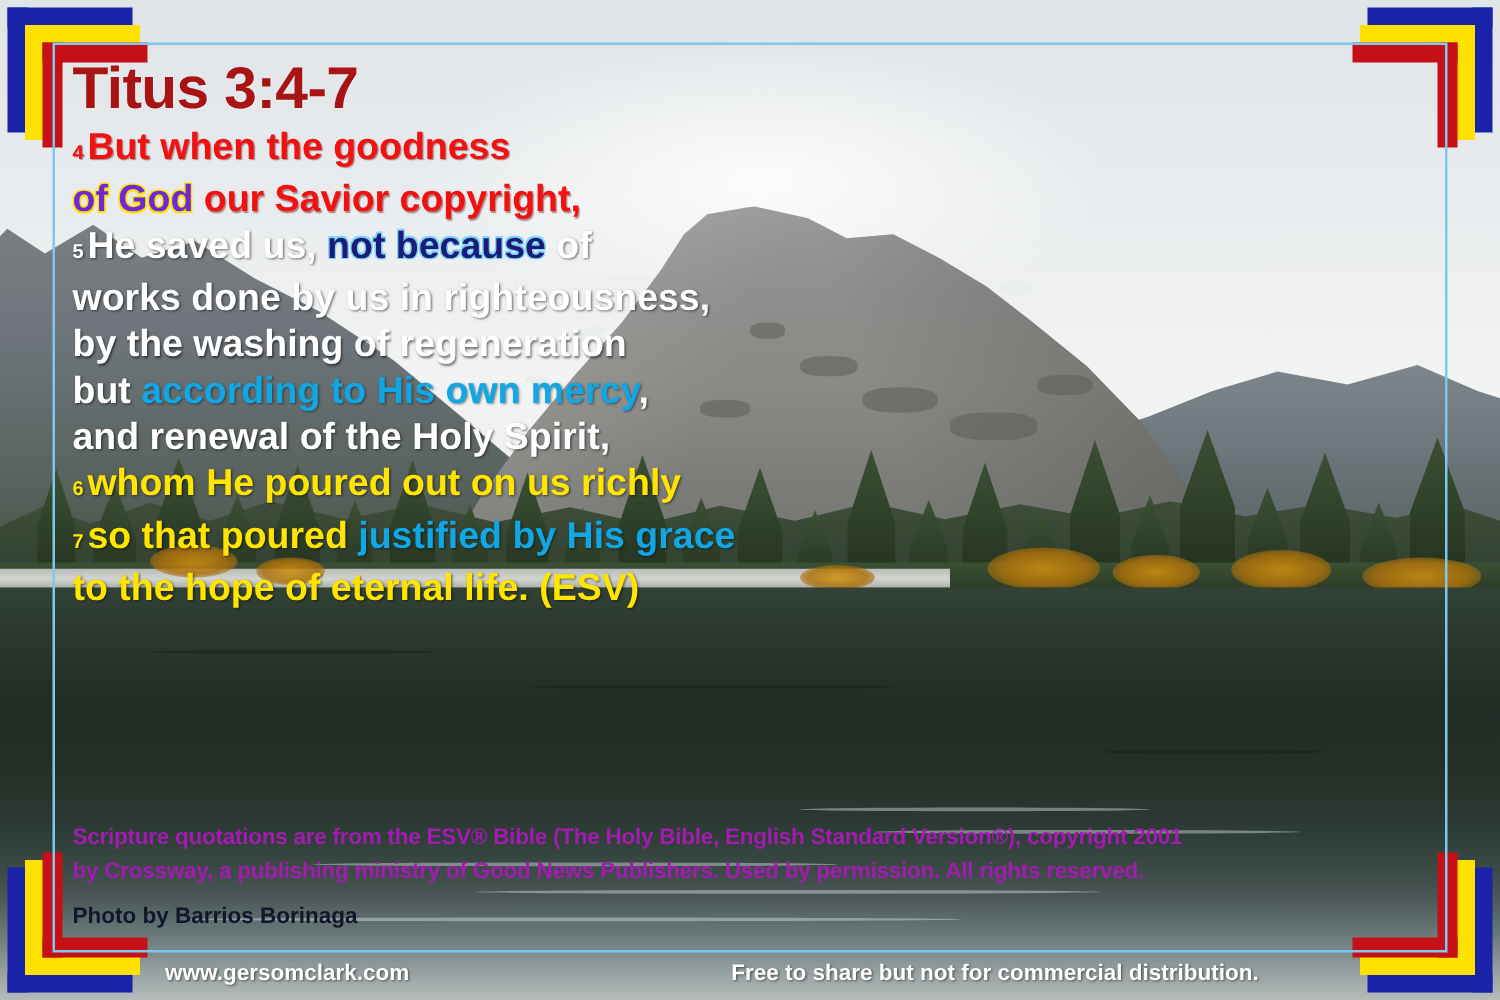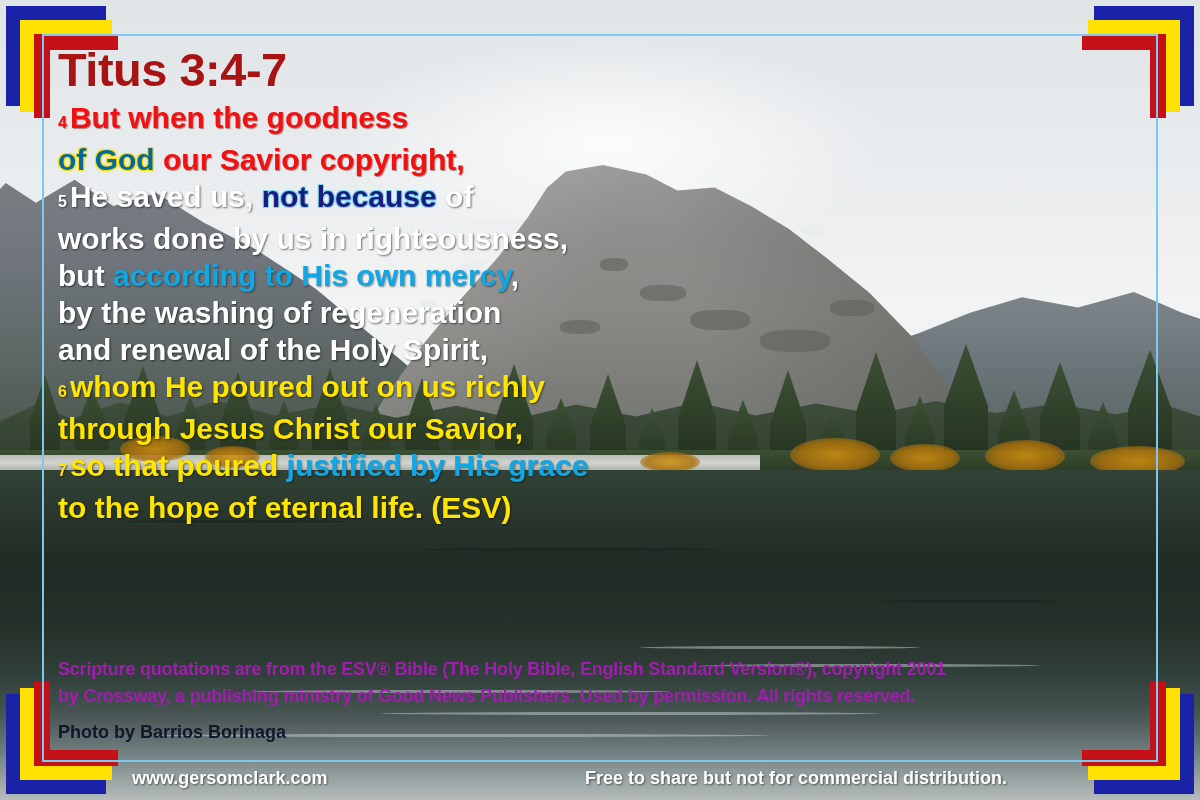--- a/index.html
+++ b/index.html
@@ -115,21 +115,21 @@
   }
   .vline {
     font-size: 30px;
     font-weight: bold;
     line-height: 37px;
     white-space: nowrap;
   }
   .vnum { font-size: 16px; font-weight: bold; vertical-align: baseline; padding-right: 3px; }
 
   .c-red    { color: #F21010; text-shadow: 1px 1px 1px rgba(90,0,0,.45); }
-  .c-red-hl { color: #0369a1;
+  .c-red-hl { color: #6d28d9;
               text-shadow: -1px -1px 0 #FFE000, 1px -1px 0 #FFE000,
                            -1px 1px 0 #FFE000, 1px 1px 0 #FFE000,
                             0 0 3px #FFE000; }
   .c-white  { color: #FFFFFF; text-shadow: 1px 1px 2px rgba(0,0,0,.55); }
   .c-navy   { color: #1B1B7A;
               text-shadow: -1px -1px 0 #7FD4F5, 1px -1px 0 #7FD4F5,
                            -1px 1px 0 #7FD4F5, 1px 1px 0 #7FD4F5; }
   .c-cyan   { color: #11A6E4; text-shadow: 1px 1px 2px rgba(0,0,0,.45); }
   .c-yellow { color: #FFE500; text-shadow: 1px 1px 2px rgba(0,0,0,.55); }
 
@@ -293,25 +293,24 @@
 
   <div class="inner-frame"></div>
 
   <div class="textblock">
     <div class="title">Titus 3:4-7</div>
     <div id="verses">
         <div class="vline"><span class="vnum c-red">4</span><span class="c-red">But when the goodness</span></div>
         <div class="vline"><span class="c-red-hl">of God</span><span class="c-red"> our Savior copyright,</span></div>
         <div class="vline"><span class="vnum c-white">5</span><span class="c-white">He saved us, </span><span class="c-navy">not because</span><span class="c-white"> of</span></div>
         <div class="vline"><span class="c-white">works done by us in righteousness,</span></div>
+        <div class="vline"><span class="c-white">by the washing of regeneration</span></div>
         <div class="vline"><span class="c-white">but </span><span class="c-cyan">according to His own mercy</span><span class="c-white">,</span></div>
-        <div class="vline"><span class="c-white">by the washing of regeneration</span></div>
         <div class="vline"><span class="c-white">and renewal of the Holy Spirit,</span></div>
         <div class="vline"><span class="vnum c-yellow">6</span><span class="c-yellow">whom He poured out on us richly</span></div>
-        <div class="vline"><span class="c-yellow">through Jesus Christ our Savior,</span></div>
         <div class="vline"><span class="vnum c-yellow">7</span><span class="c-yellow">so that poured </span><span class="c-cyan">justified by His grace</span></div>
         <div class="vline"><span class="c-yellow">to the hope of eternal life. (ESV)</span></div>
       </div>
   </div>
 
   <div class="esv">
     <div>Scripture quotations are from the ESV® Bible (The Holy Bible, English Standard Version®), copyright 2001</div>
     <div>by Crossway, a publishing ministry of Good News Publishers. Used by permission. All rights reserved.</div>
   </div>
 

